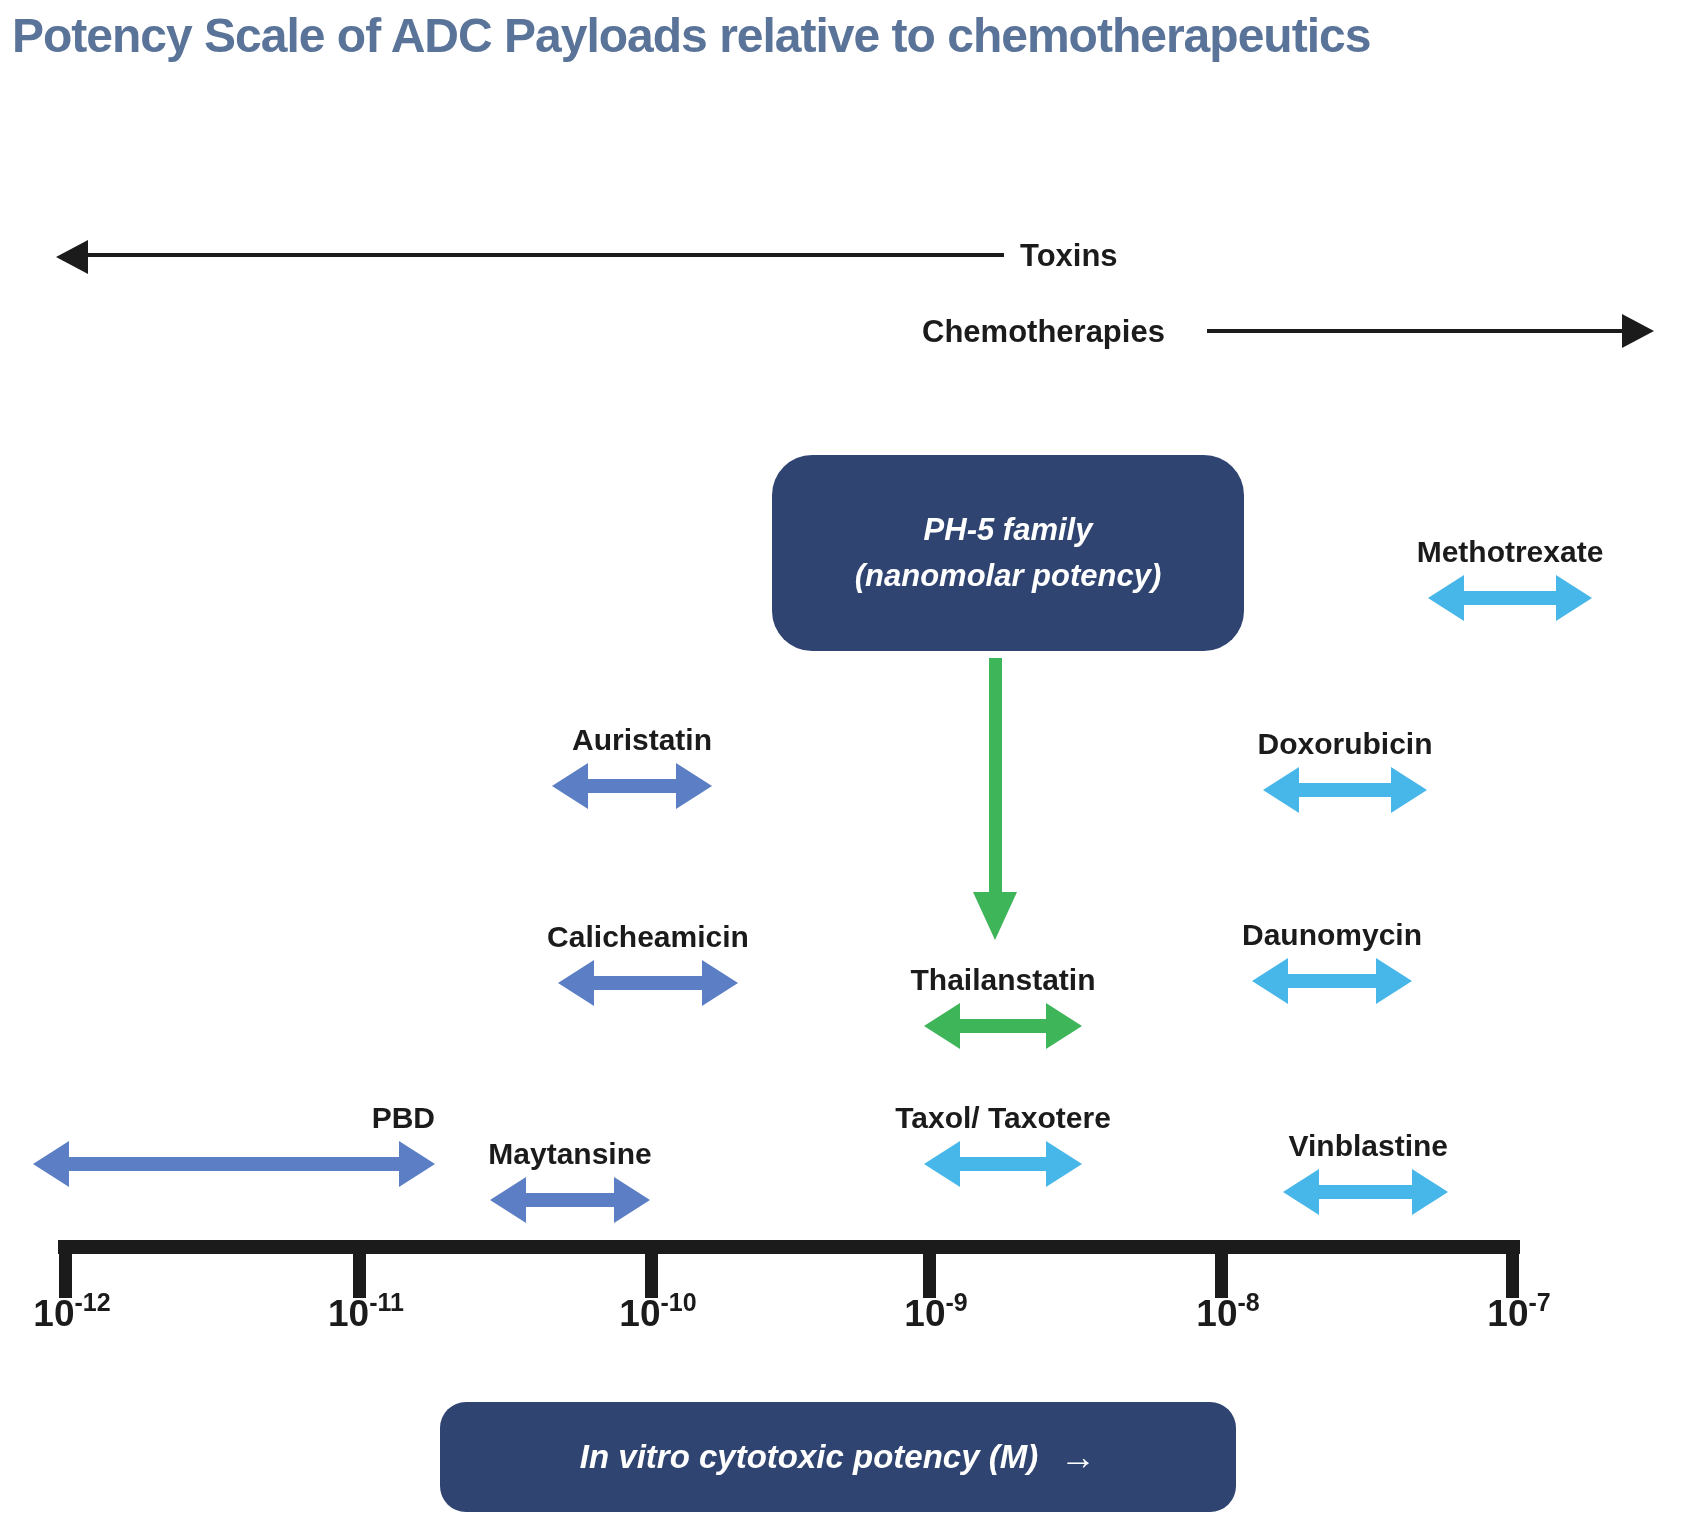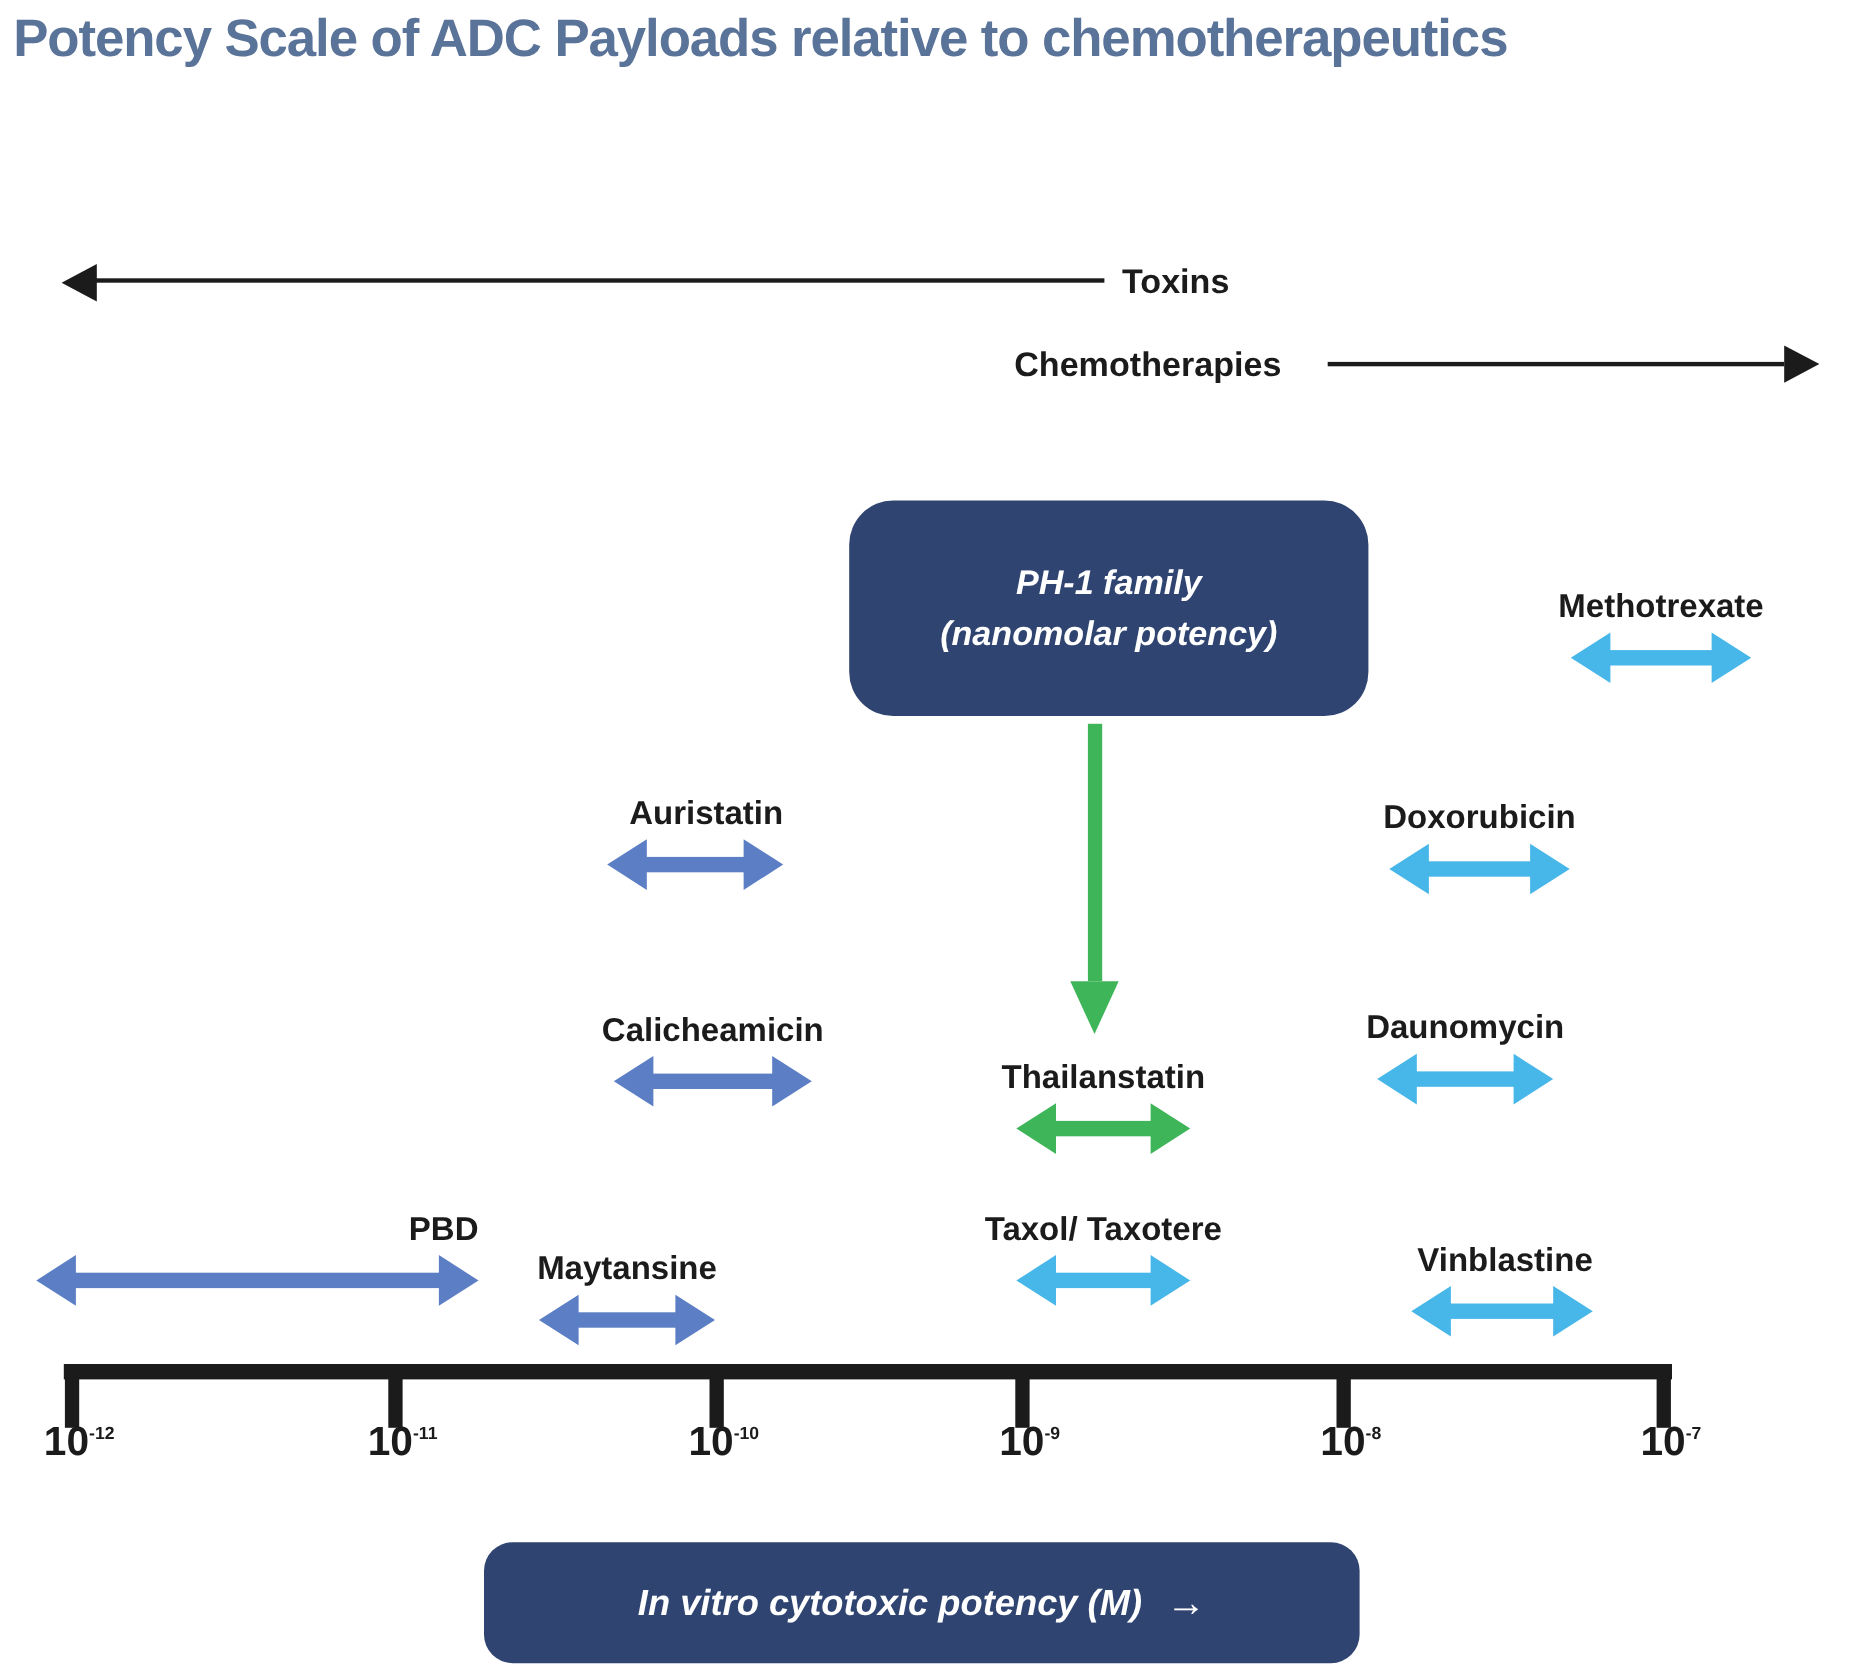--- a/index.html
+++ b/index.html
@@ -71,39 +71,39 @@
   .darrow .tri-r{border-top:23px solid transparent;border-bottom:23px solid transparent;border-left:36px solid var(--c);}
   .darrow .bar{flex:1 1 auto;height:14px;background:var(--c);margin:0 -1px;}
 
   
   .axis-bar{position:absolute;left:58px;top:1240px;width:1462px;height:14px;background:var(--ink);}
   .tick{position:absolute;top:1252px;width:13px;height:46px;background:var(--ink);}
   .tick-label{
     position:absolute;top:1290px;transform:translateX(-50%);
     font-size:37px;font-weight:bold;color:var(--ink);white-space:nowrap;
   }
-  .tick-label sup{font-size:16px;position:relative;top:-2px;}
+  .tick-label sup{font-size:25px;position:relative;top:-2px;}
 </style>
 </head>
 <body>
 
 <div class="canvas">
 
   <div class="fig-title">Potency Scale of ADC Payloads relative to chemotherapeutics</div>
 
   <div class="head-left" style="left:56px;top:240px;"></div>
   <div class="cat-line" style="left:84px;top:253px;width:920px;"></div>
   <div class="cat-label" style="left:1020px;top:238px;">Toxins</div>
 
   <div class="cat-label" style="left:922px;top:314px;">Chemotherapies</div>
   <div class="cat-line" style="left:1207px;top:329px;width:415px;"></div>
   <div class="head-right" style="left:1622px;top:314px;"></div>
 
   <div class="navy-box ph1-box">
-    <div>PH-1 family</div>
+    <div>PH-5 family</div>
     <div>(nanomolar potency)</div>
   </div>
 
   <div class="pointer">
     <div class="shaft"></div>
     <div class="tip"></div>
   </div>
 
   <div class="drug" style="left:33px;top:1101px;width:402px;" data-type="toxin">
     <div class="drug-label">PBD</div>

